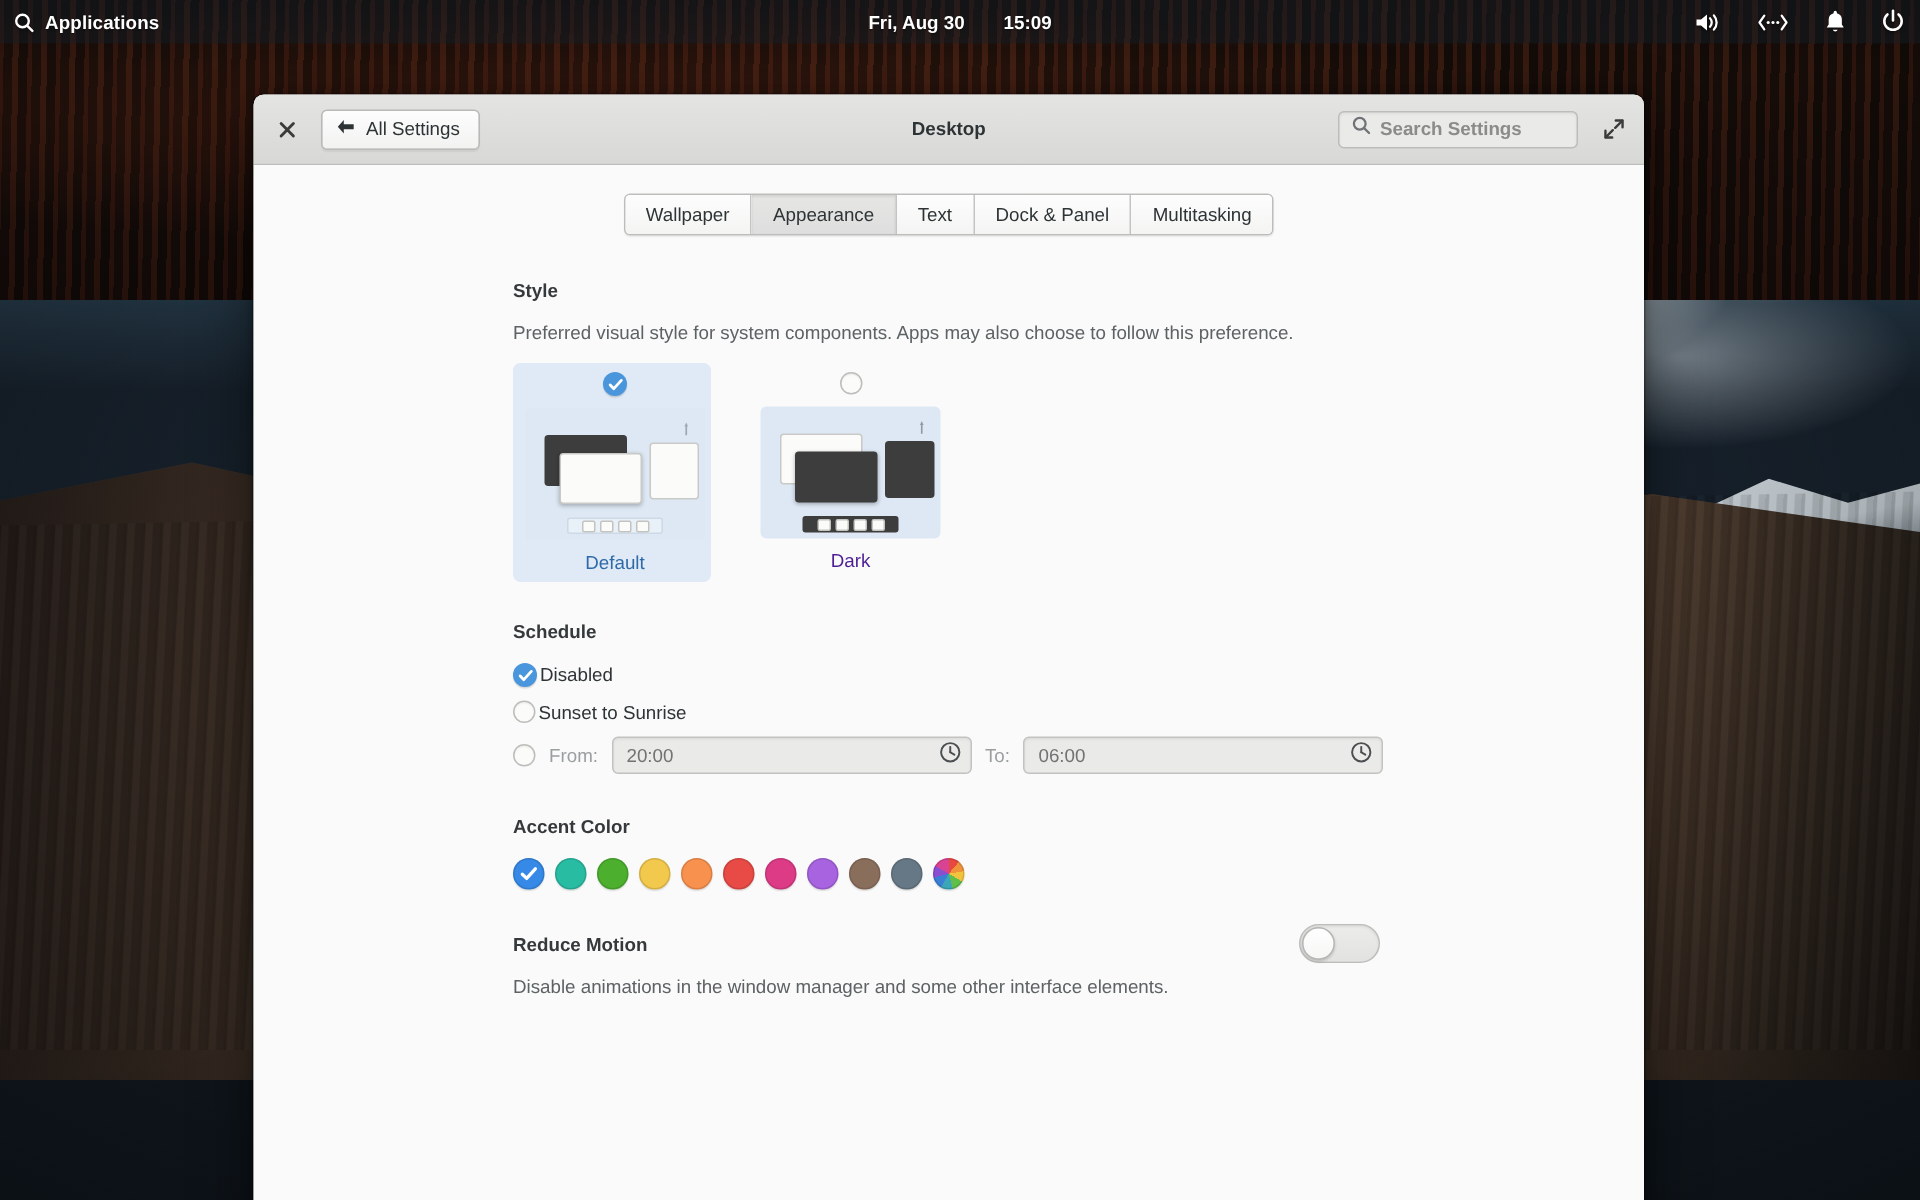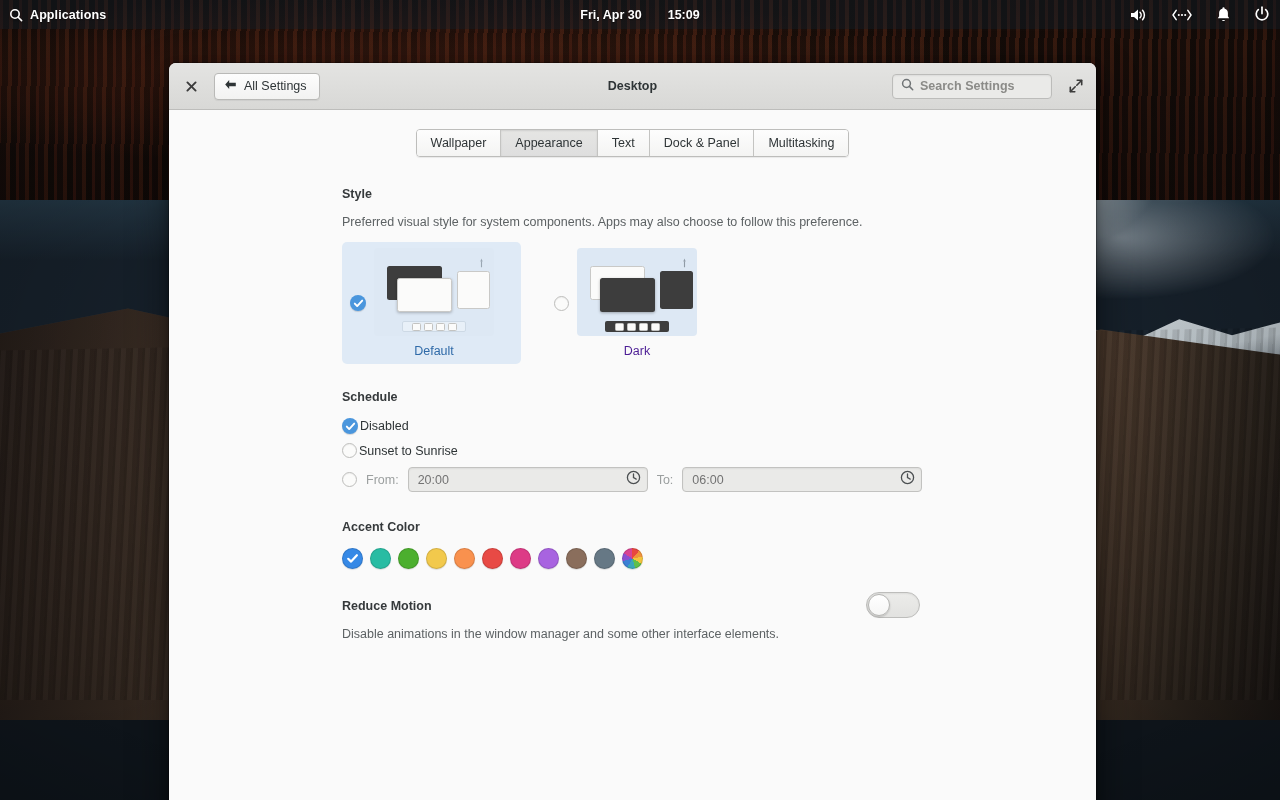--- a/index.html
+++ b/index.html
@@ -223,22 +223,23 @@
   }
   .section-desc {
     font-size: 12.5px; color: #5d6264;
     margin-bottom: 13px;
   }
 
   
   #style-chooser { display: flex; align-items: flex-start; gap: 25px; }
   .style-option {
     display: flex; align-items: center; gap: 8px;
-    padding: 6px 27px 6px 8px;
+    padding: 6px 4px 6px 8px;
     border-radius: 5px;
+    flex-direction: column;
   }
   .style-option.selected { background: #dfeaf6; }
   .style-preview-wrap { display: flex; flex-direction: column; align-items: center; gap: 8px; }
   .style-preview {
     width: 120px; height: 88px;
     background: #dde8f4;
     border-radius: 4px;
     position: relative;
     overflow: hidden;
   }
@@ -381,21 +382,21 @@
       <span class="panel-icon">
         <svg width="14" height="14" viewBox="0 0 14 14">
             <circle cx="6" cy="6" r="4.2" fill="none" stroke="#fff" stroke-width="1.6"></circle>
             <line x1="9.2" y1="9.2" x2="12.6" y2="12.6" stroke="#fff" stroke-width="1.6" stroke-linecap="round"></line>
           </svg>
       </span>
       <span id="applications-label">Applications</span>
     </div>
 
     <div id="panel-center">
-      <span class="panel-clock">Fri, Apr 30</span>
+      <span class="panel-clock">Fri, Aug 30</span>
       <span class="panel-clock">15:09</span>
     </div>
 
     <div id="panel-right">
       <span class="panel-icon">
         <svg width="19" height="16" viewBox="0 0 19 16">
           <path d="M2 6h3l4-3.4v10.8L5 10H2z" fill="#fff"></path>
           <path d="M11 5.2a4 4 0 0 1 0 5.6" fill="none" stroke="#fff" stroke-width="1.5" stroke-linecap="round"></path>
           <path d="M13.6 3.3a7 7 0 0 1 0 9.4" fill="none" stroke="#fff" stroke-width="1.5" stroke-linecap="round"></path>
         </svg>

